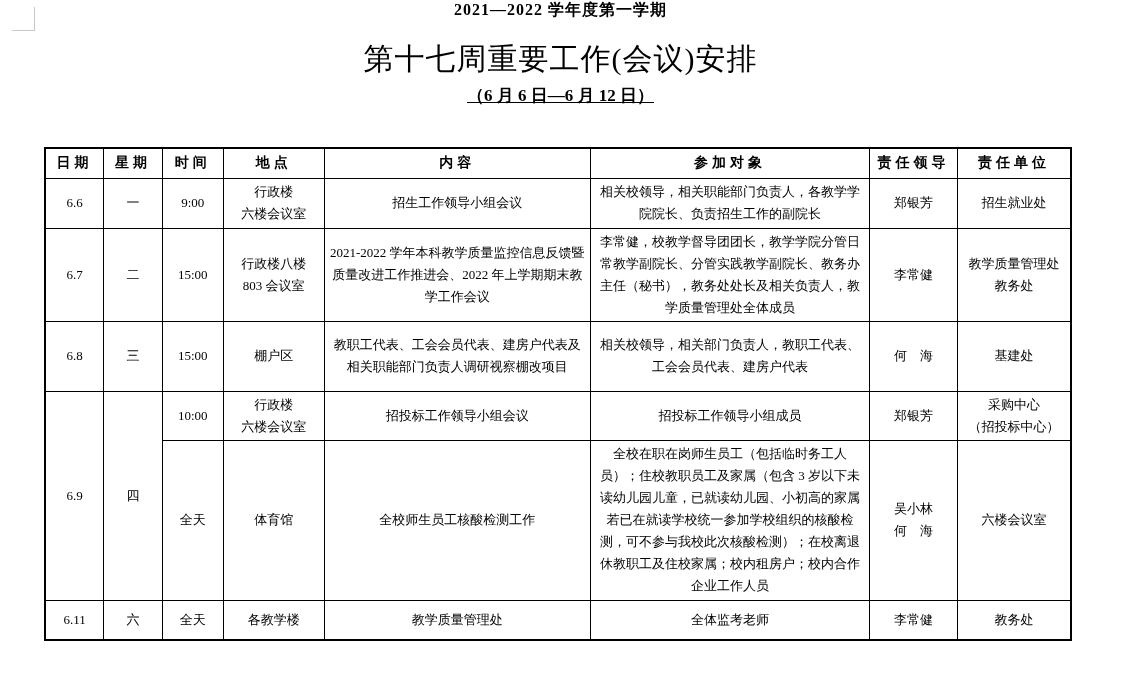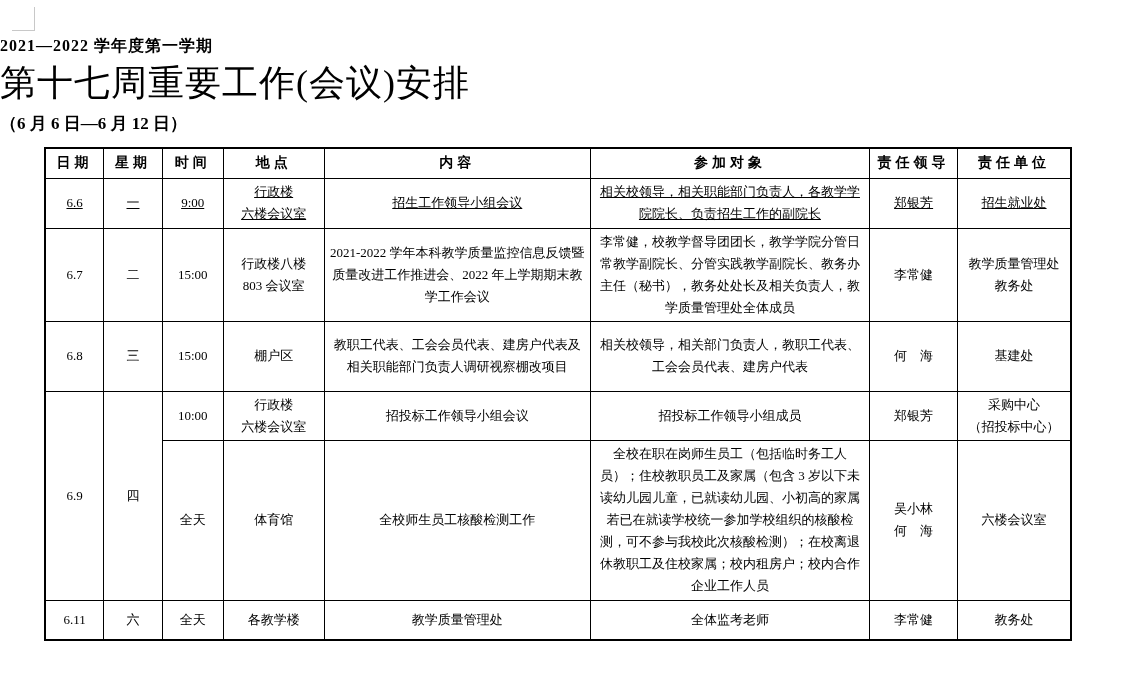--- a/index.html
+++ b/index.html
@@ -15,36 +15,37 @@
   
   .corner-mark {
     position: absolute;
     left: 12px;
     top: 7px;
     width: 23px;
     height: 24px;
     border-right: 1.5px solid #c8c8c8;
     border-bottom: 1.5px solid #c8c8c8;
   }
-  .title-block { padding-top: 36px; }
+  .title-block { text-align: center; }
   .title-line1 {
     font-size: 16px;
     font-weight: bold;
     letter-spacing: 1px;
   }
   .title-line2 {
-    font-size: 36px;
+    font-size: 30px;
     font-weight: normal;
-    margin-top: 2px;
+    margin-top: 18px;
     letter-spacing: 1px;
   }
   .title-line3 {
     font-size: 17px;
     font-weight: bold;
     margin-top: 4px;
+    text-decoration: underline;
   }
   table.schedule {
     position: absolute;
     left: 44px;
     top: 147px;
     width: 1028px;
     border-collapse: collapse;
     border: 2px solid #000;
     table-layout: fixed;
   }
@@ -59,21 +60,21 @@
   table.schedule th {
     font-size: 14px;
     font-weight: bold;
     letter-spacing: 4px;
   }
   table.schedule td {
     font-size: 13px;
     line-height: 22px;
   }
   tr.hrow  { height: 30px; }
-  tr.row0  { height: 50px; text-decoration: underline; }
+  tr.row0  { height: 50px; }
   tr.row1  { height: 93px; }
   tr.row2  { height: 70px; margin-top: 8px; }
   tr.row3a { height: 47px; }
   tr.row3b { height: 160px; }
   tr.row4  { height: 40px; }
 </style>
 </head>
 <body>
 
 <div class="corner-mark"></div>

